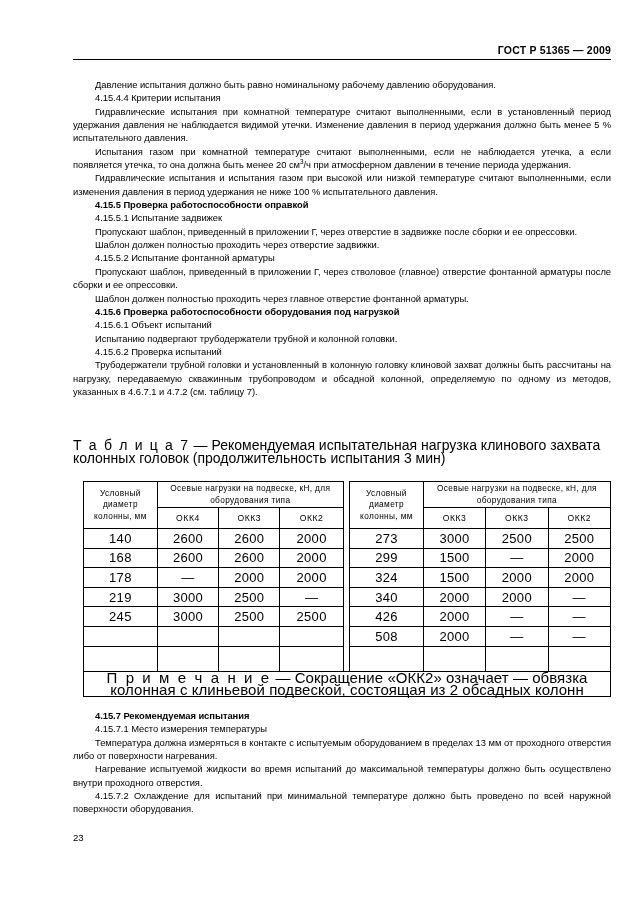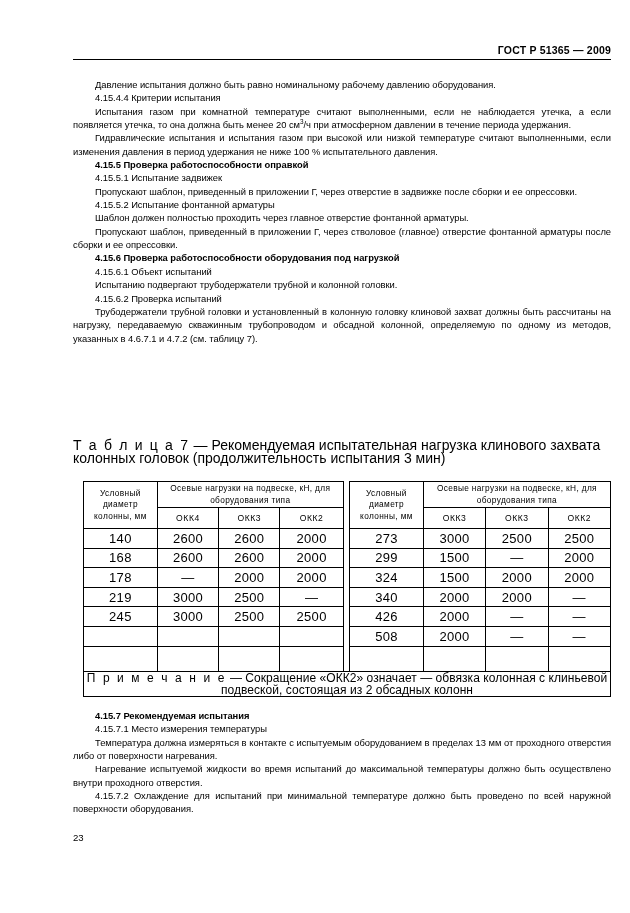--- a/index.html
+++ b/index.html
@@ -117,21 +117,21 @@
   .dash { font-size: 9.4px; }
 
   
   .mid-left  { border-right: 0.9px solid #000 !important; }
   .mid-right { border-left: 0.9px solid #000 !important; }
   .gapcol    { width: 6px; border-top: none !important; border-bottom: none !important; }
 
   
   td.note {
     text-align: left;
-    font-size: 12px;
+    font-size: 15px;
     line-height: 12.4px;
     padding: 6px 4px 7px 4px;
     letter-spacing: 0.05px;
   }
   td.note .lead { text-indent: 30px; display: inline; }
   .spaced { letter-spacing: 2.1px; }
 
   
   .tail {
     position: absolute;
@@ -157,30 +157,32 @@
 
   <div class="header">
     <div>ГОСТ Р 51365 — 2009</div>
     <div class="rule"></div>
   </div>
 
   <div class="body">
 
     <p class="t ind">Давление испытания должно быть равно номинальному рабочему давлению оборудования.</p>
     <p class="t ind">4.15.4.4 Критерии испытания</p>
+    <p class="t ind">Гидравлические испытания при комнатной температуре считают выполненными, если в установленный период удержания давления не наблюдается видимой утечки. Изменение давления в период удержания должно быть менее 5 % испытательного давления.</p>
 
     <p class="t ind"><span>Испытания газом при комнатной температуре считают выполненными, если не наблюдается утечка, а если появляется утечка, то она должна быть менее 20 см</span><sup class="sup">3</sup><span>/ч при атмосферном давлении в течение периода удержания.</span></p>
 
     <p class="t ind">Гидравлические испытания и испытания газом при высокой или низкой температуре считают выполненными, если изменения давления в период удержания не ниже 100 % испытательного давления.</p>
     <p class="t ind bold">4.15.5 Проверка работоспособности оправкой</p>
     <p class="t ind">4.15.5.1 Испытание задвижек</p>
     <p class="t ind">Пропускают шаблон, приведенный в приложении Г, через отверстие в задвижке после сборки и ее опрессовки.</p>
+    <p class="t ind">Шаблон должен полностью проходить через отверстие задвижки.</p>
     <p class="t ind">4.15.5.2 Испытание фонтанной арматуры</p>
+    <p class="t ind">Пропускают шаблон, приведенный в приложении Г, через стволовое (главное) отверстие фонтанной арматуры после сборки и ее опрессовки.</p>
     <p class="t ind">Шаблон должен полностью проходить через главное отверстие фонтанной арматуры.</p>
-    <p class="t ind">Пропускают шаблон, приведенный в приложении Г, через стволовое (главное) отверстие фонтанной арматуры после сборки и ее опрессовки.</p>
     <p class="t ind bold">4.15.6 Проверка работоспособности оборудования под нагрузкой</p>
     <p class="t ind">4.15.6.1 Объект испытаний</p>
     <p class="t ind">Испытанию подвергают трубодержатели трубной и колонной головки.</p>
     <p class="t ind">4.15.6.2 Проверка испытаний</p>
     <p class="t ind">Трубодержатели трубной головки и установленный в колонную головку клиновой захват должны быть рассчитаны на нагрузку, передаваемую скважинным трубопроводом и обсадной колонной, определяемую по одному из методов, указанных в 4.6.7.1 и 4.7.2 (см. таблицу 7).</p>
   </div>
 
   <div class="tbl-caption"><span class="sp">Т а б л и ц а  7</span><span> — Рекомендуемая испытательная нагрузка клинового захвата   колонных головок (продолжительность испытания 3 мин)</span></div>
 
   <div class="tbl-wrap">

